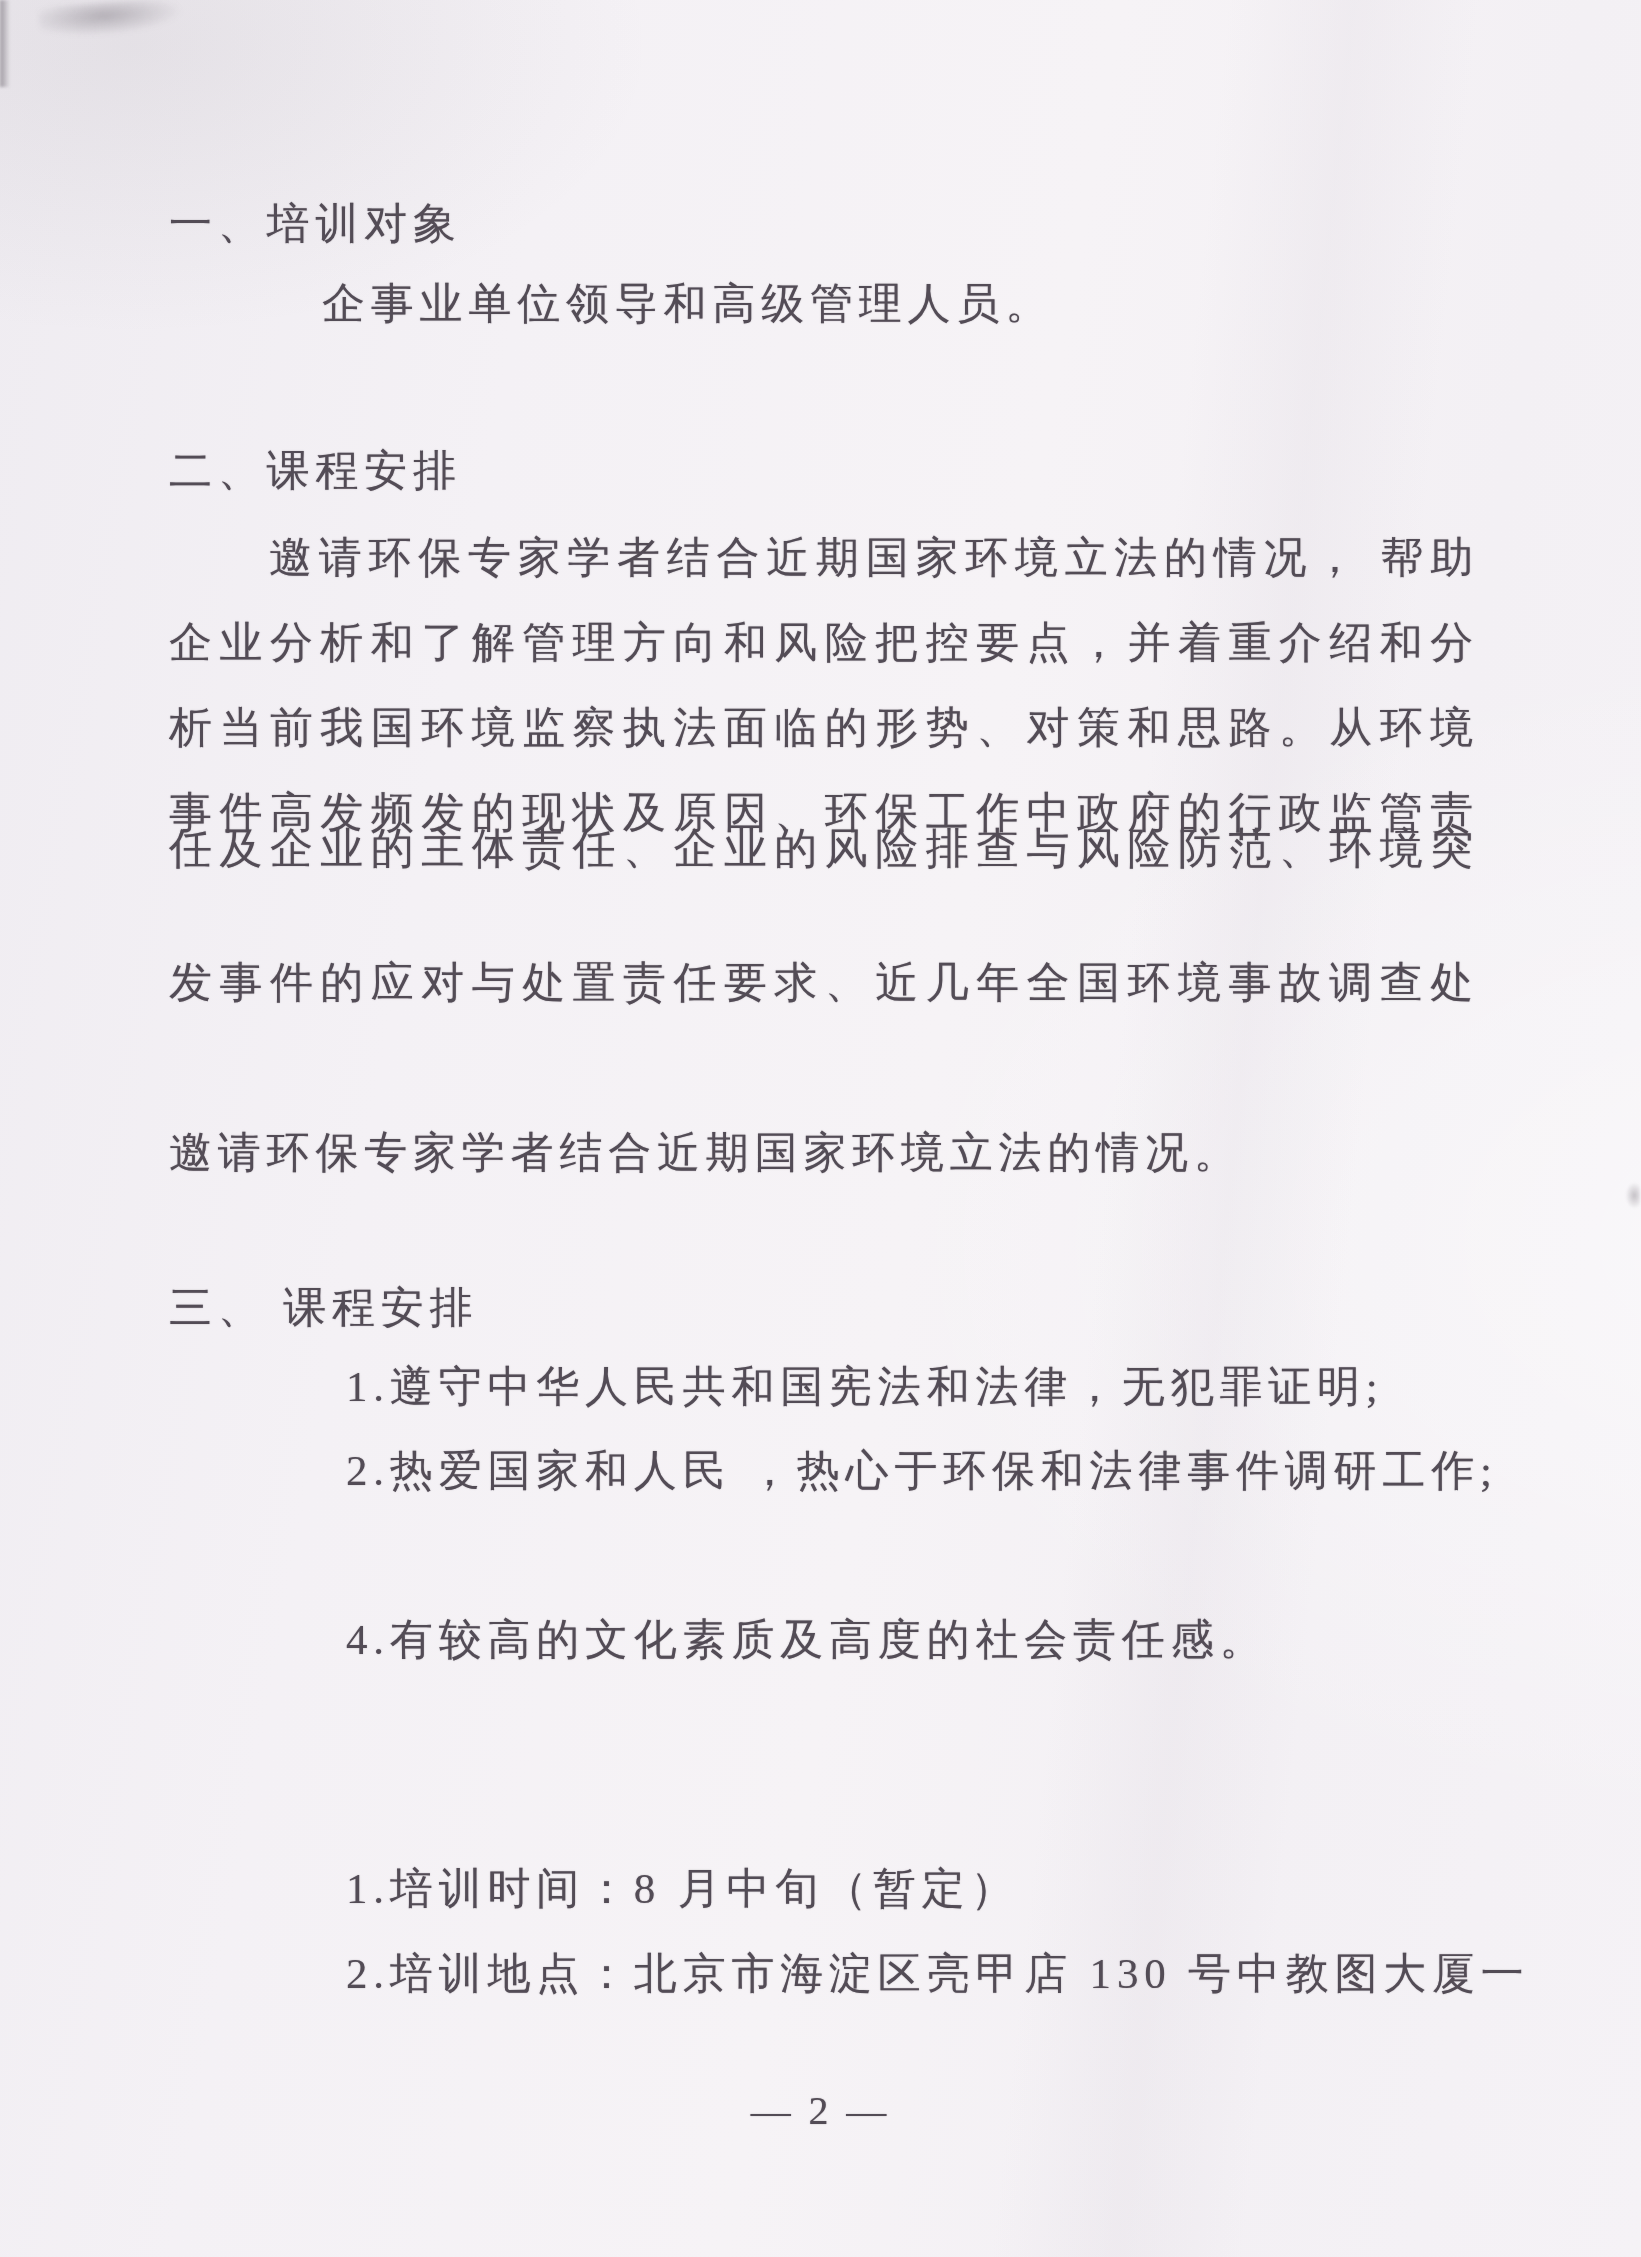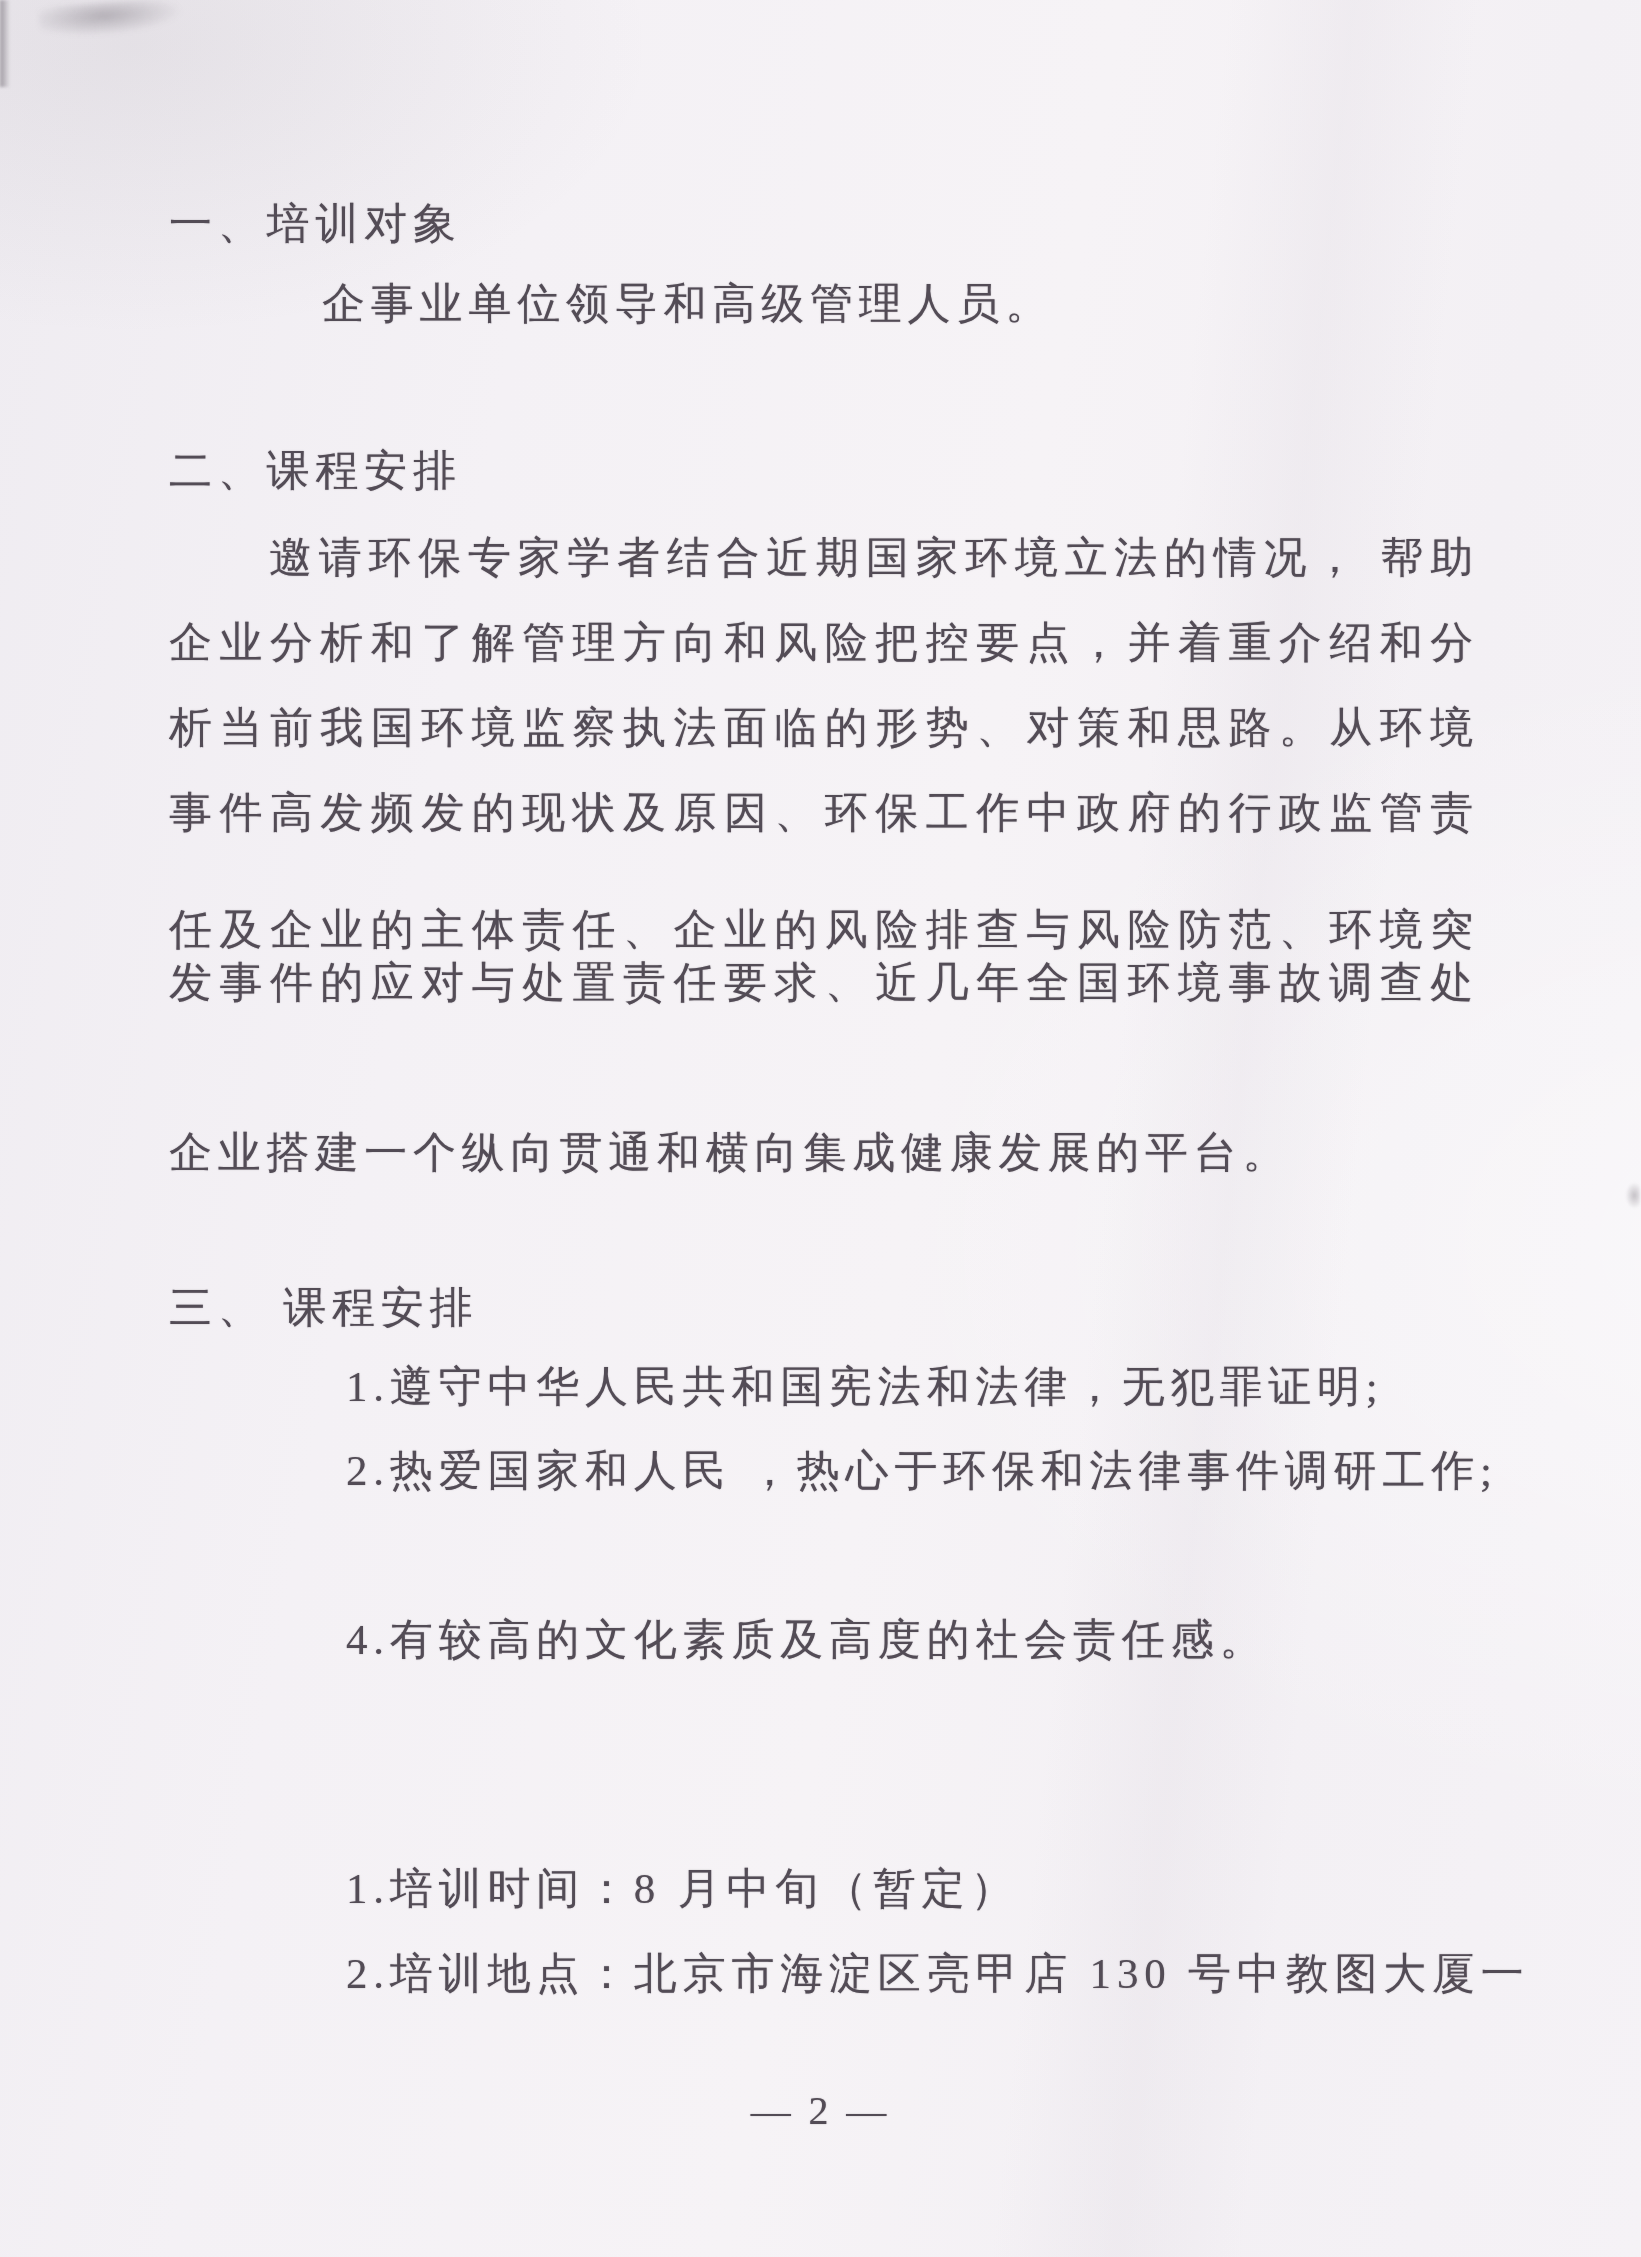--- a/index.html
+++ b/index.html
@@ -94,23 +94,23 @@
   <div class="crease"></div>
 
   <div class="t heading" style="top:200px">一、培训对象</div>
   <div class="t indent1" style="top:280px">企事业单位领导和高级管理人员。</div>
 
   <div class="t heading" style="top:447px">二、课程安排</div>
   <div class="t jline" style="top:619px">企业分析和了解管理方向和风险把控要点，并着重介绍和分</div>
   <div class="t jline" style="top:534px; text-indent:100px">邀请环保专家学者结合近期国家环境立法的情况， 帮助</div>
   <div class="t jline" style="top:704px">析当前我国环境监察执法面临的形势、对策和思路。从环境</div>
   <div class="t jline" style="top:789px">事件高发频发的现状及原因、环保工作中政府的行政监管责</div>
-  <div class="t jline" style="top:906px">任及企业的主体责任、企业的风险排查与风险防范、环境突</div>
+  <div class="t jline" style="top:825px">任及企业的主体责任、企业的风险排查与风险防范、环境突</div>
   <div class="t jline" style="top:959px">发事件的应对与处置责任要求、近几年全国环境事故调查处</div>
-  <div class="t jline last" style="top:1129px">企业搭建一个纵向贯通和横向集成健康发展的平台。</div>
+  <div class="t jline last" style="top:1129px">邀请环保专家学者结合近期国家环境立法的情况。</div>
 
   <div class="t heading" style="top:1284px">三、 课程安排</div>
   <div class="t item" style="top:1363px">1.遵守中华人民共和国宪法和法律，无犯罪证明;</div>
   <div class="t item" style="top:1447px">2.热爱国家和人民 ，热心于环保和法律事件调研工作;</div>
   <div class="t item" style="top:1616px">4.有较高的文化素质及高度的社会责任感。</div>
 
   <div class="t item" style="top:1865px">1.培训时间：8 月中旬（暂定）</div>
   <div class="t item" style="top:1950px">2.培训地点：北京市海淀区亮甲店 130 号中教图大厦一</div>
 
   <div class="t pagenum" style="top:2087px">— 2 —</div>

